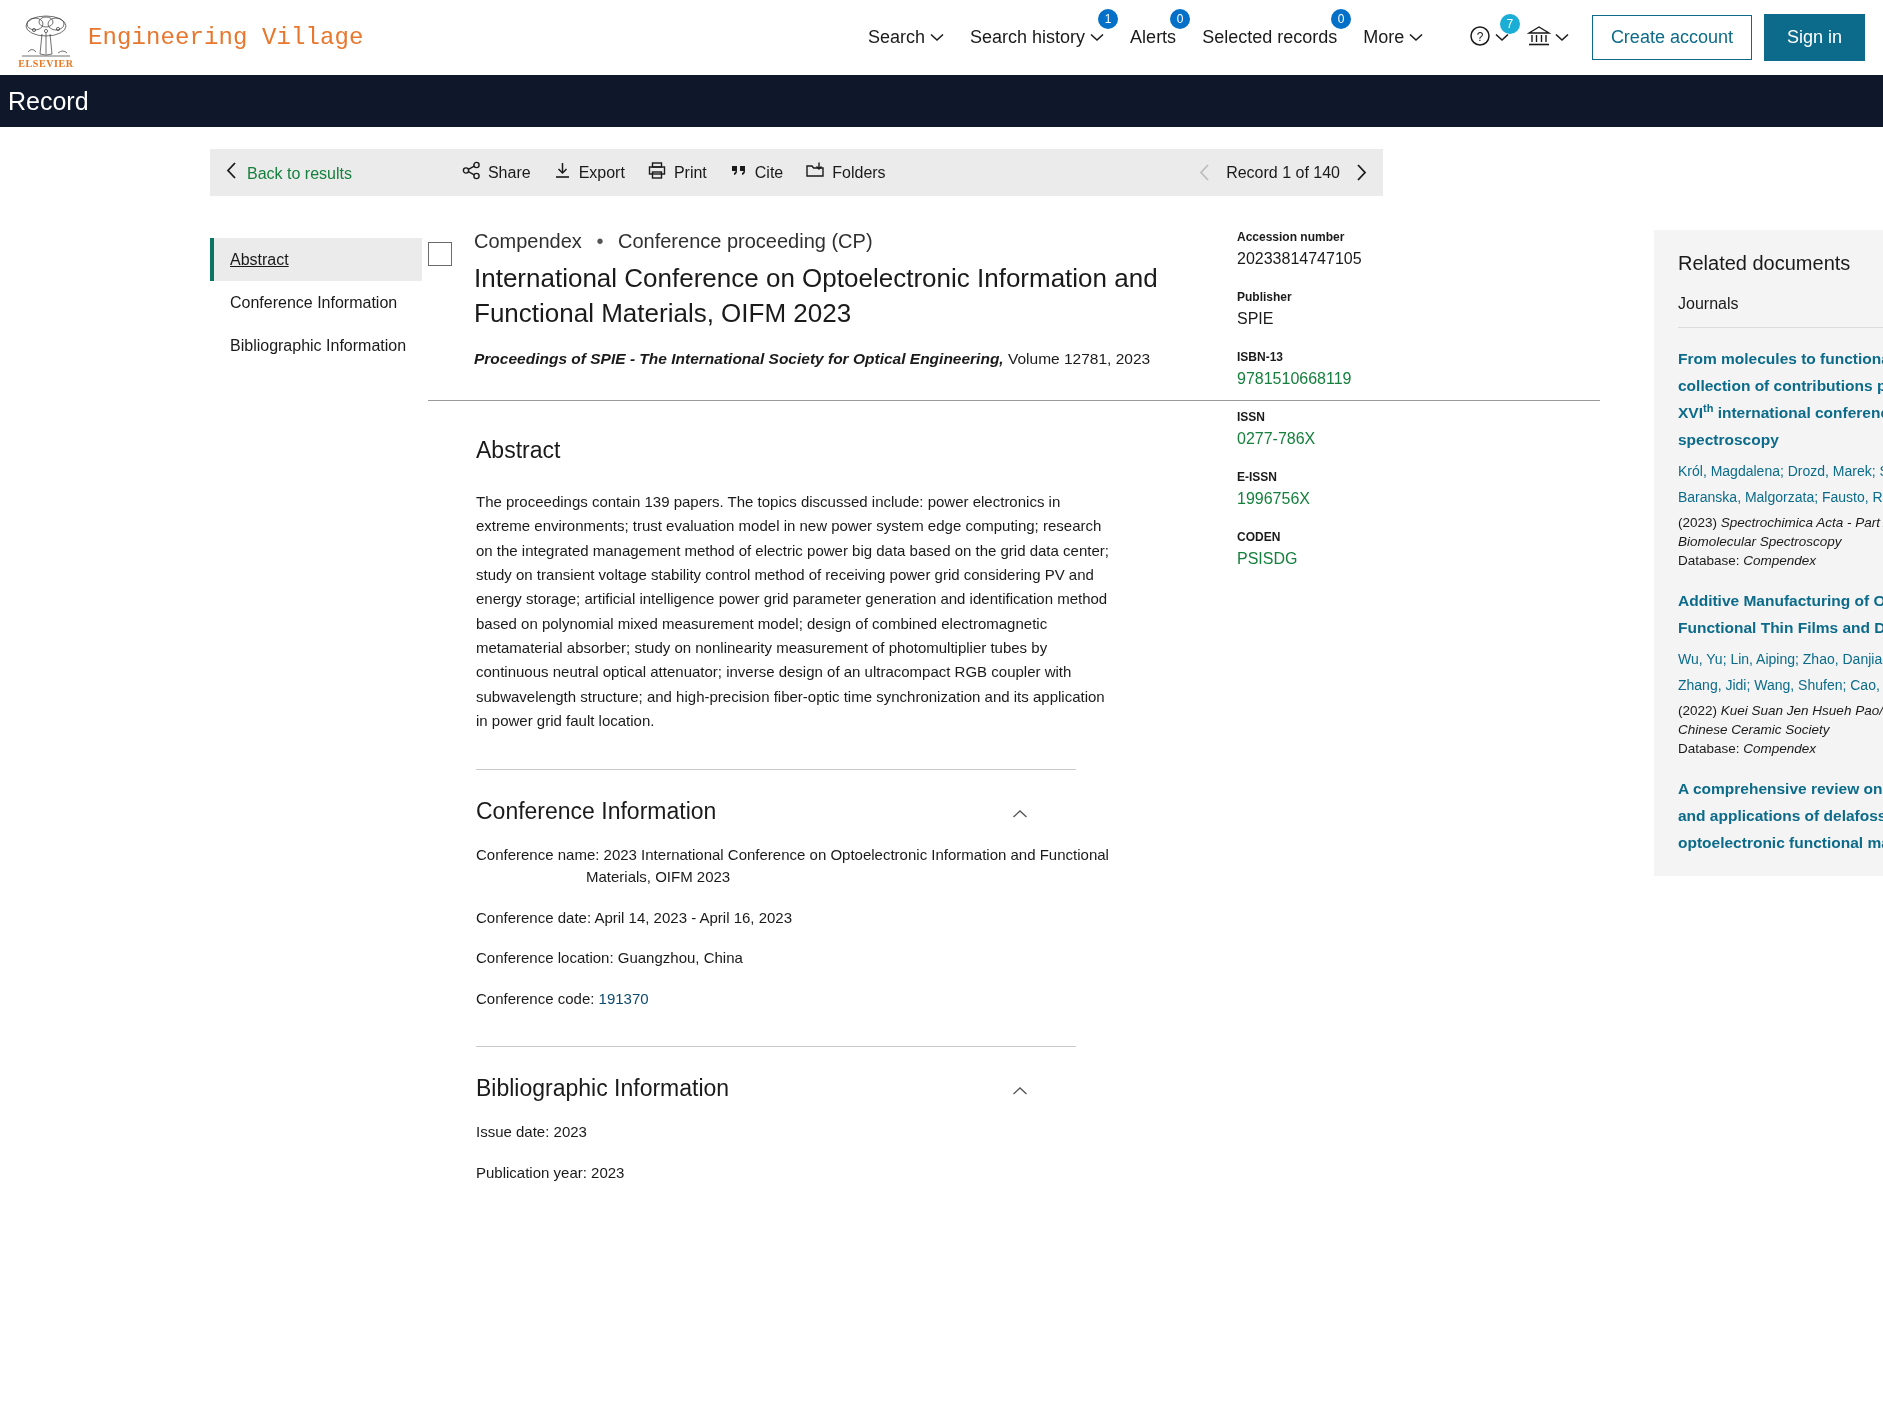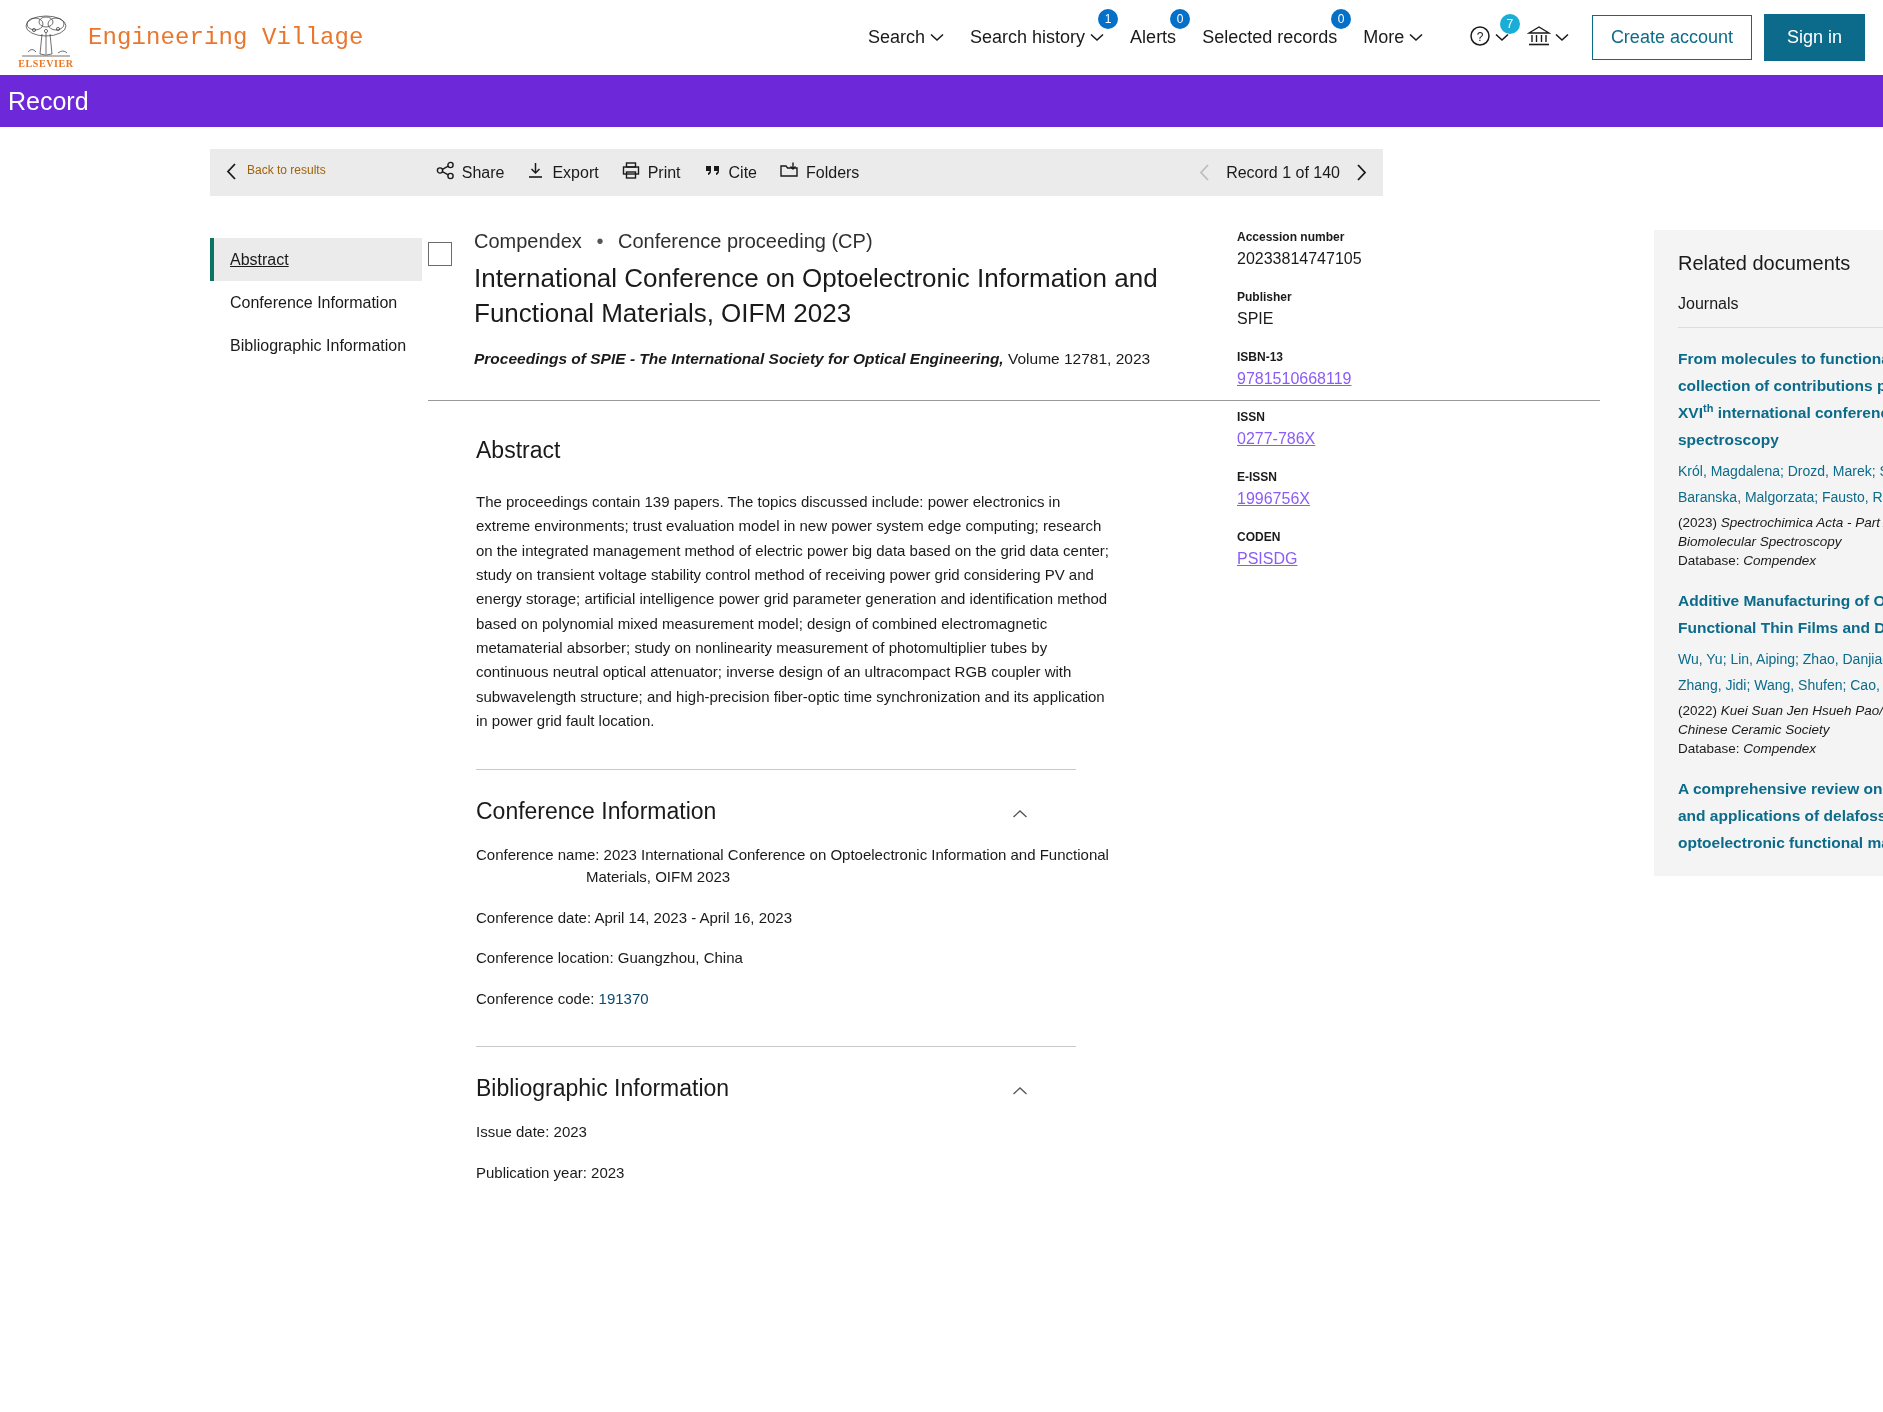--- a/index.html
+++ b/index.html
@@ -73,35 +73,35 @@
     cursor: pointer; white-space: nowrap;
   }
   .btn-solid {
     margin-left: 12px;
     background: #0c6b8a; color: #fff; border: 1px solid #0c6b8a;
     font-size: 18px; padding: 12px 22px; cursor: pointer; white-space: nowrap;
   }
 
   
   .pagebar {
-    height: 52px; background: #6d28d9;
+    height: 52px; background: #0f172a;
     display: flex; align-items: center; padding-left: 8px;
   }
   .pagebar-title { color: #fff; font-size: 25px; font-weight: 400; }
 
   
   .toolwrap { padding: 22px 0 0 0; }
   .toolbar {
     margin-left: 210px; width: 1173px; height: 47px;
     background: #ebebeb; display: flex; align-items: center;
     padding: 0 16px;
   }
   .tool-back {
-    display: flex; align-items: flex-start; gap: 10px;
-    font-size: 12px; color: #a16207; cursor: pointer;
+    display: flex; align-items: flex-end; gap: 10px;
+    font-size: 16px; color: #15803d; cursor: pointer;
   }
   .tool-actions { display: flex; align-items: center; margin-left: 110px; gap: 22px; }
   .tool-action {
     display: flex; align-items: center; gap: 7px;
     font-size: 16px; color: #1a1a1a; cursor: pointer;
   }
   .tool-pager {
     margin-left: auto; display: flex; align-items: center; gap: 16px;
     font-size: 16px; color: #1a1a1a;
   }
@@ -142,21 +142,21 @@
   }
   .rec-sub { font-size: 15.5px; color: #1a1a1a; }
   .rec-sub .ital { font-style: italic; font-weight: bold; }
 
   .sidemeta {
     position: absolute; left: 815px; top: 0; width: 320px;
   }
   .meta-label { font-size: 12px; font-weight: bold; color: #1a1a1a; margin-top: 22px; }
   .meta-label:first-child { margin-top: 0; }
   .meta-value { font-size: 16px; color: #1a1a1a; margin-top: 6px; }
-  .meta-value.link { color: #8b5cf6; cursor: pointer; text-decoration: underline; }
+  .meta-value.link { color: #15803d; cursor: pointer; }
 
   .hrule {
     margin: 32px 0 0 6px; width: 1172px; height: 1px; background: #9a9a9a;
   }
 
   
   .lower { display: flex; padding-left: 6px; margin-top: 36px; }
   .lower-left { width: 790px; flex: 0 0 790px; padding-left: 48px; }
   .sec-title {
     font-size: 23px; color: #1a1a1a; font-weight: 400;

